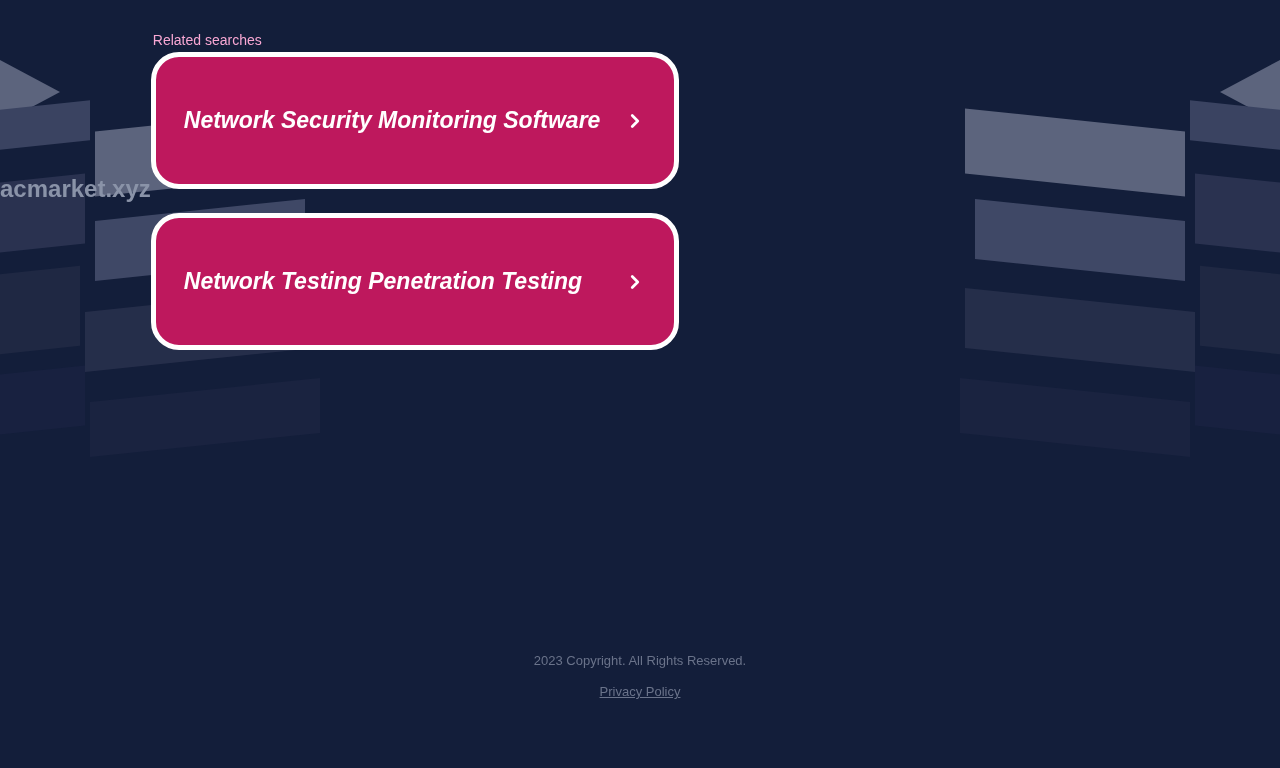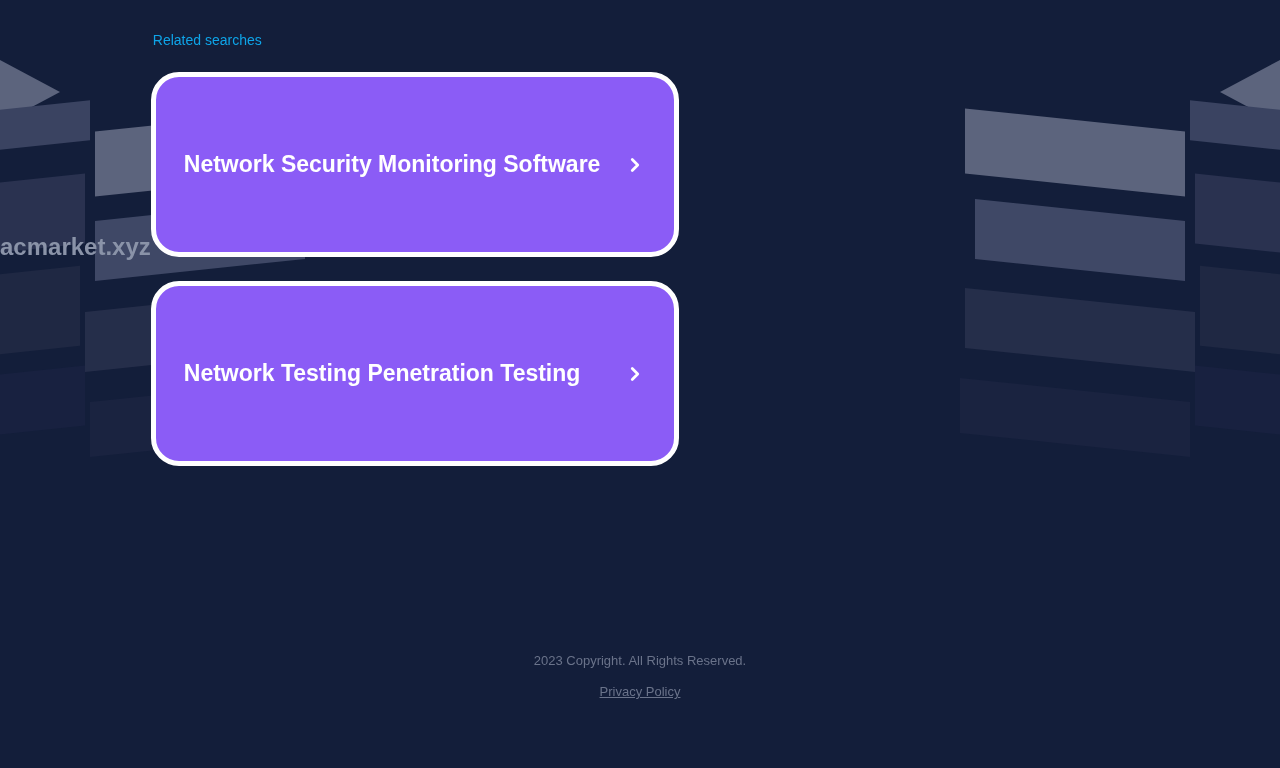--- a/index.html
+++ b/index.html
@@ -213,36 +213,37 @@
       font-size: 24px;
       font-weight: bold;
       margin-bottom: 28px;
     }
     
     .search-section {
       width: 528px;
     }
     
     .related-label {
-      color: #0ea5e9;
+      color: #f9a8d4;
       font-size: 14px;
-      margin-bottom: 24px;
+      margin-bottom: 4px;
       padding-left: 2px;
     }
     
     .search-card {
-      background: #8b5cf6;
+      background: #be185d;
       border: 5px solid #ffffff;
       border-radius: 28px;
-      padding: 74px 28px;
+      padding: 50px 28px;
       margin-bottom: 24px;
       display: flex;
       align-items: center;
       justify-content: space-between;
       cursor: pointer;
+      font-style: italic;
     }
     
     .search-card-text {
       color: #ffffff;
       font-size: 23px;
       font-weight: bold;
     }
     
     .chevron {
       flex-shrink: 0;

